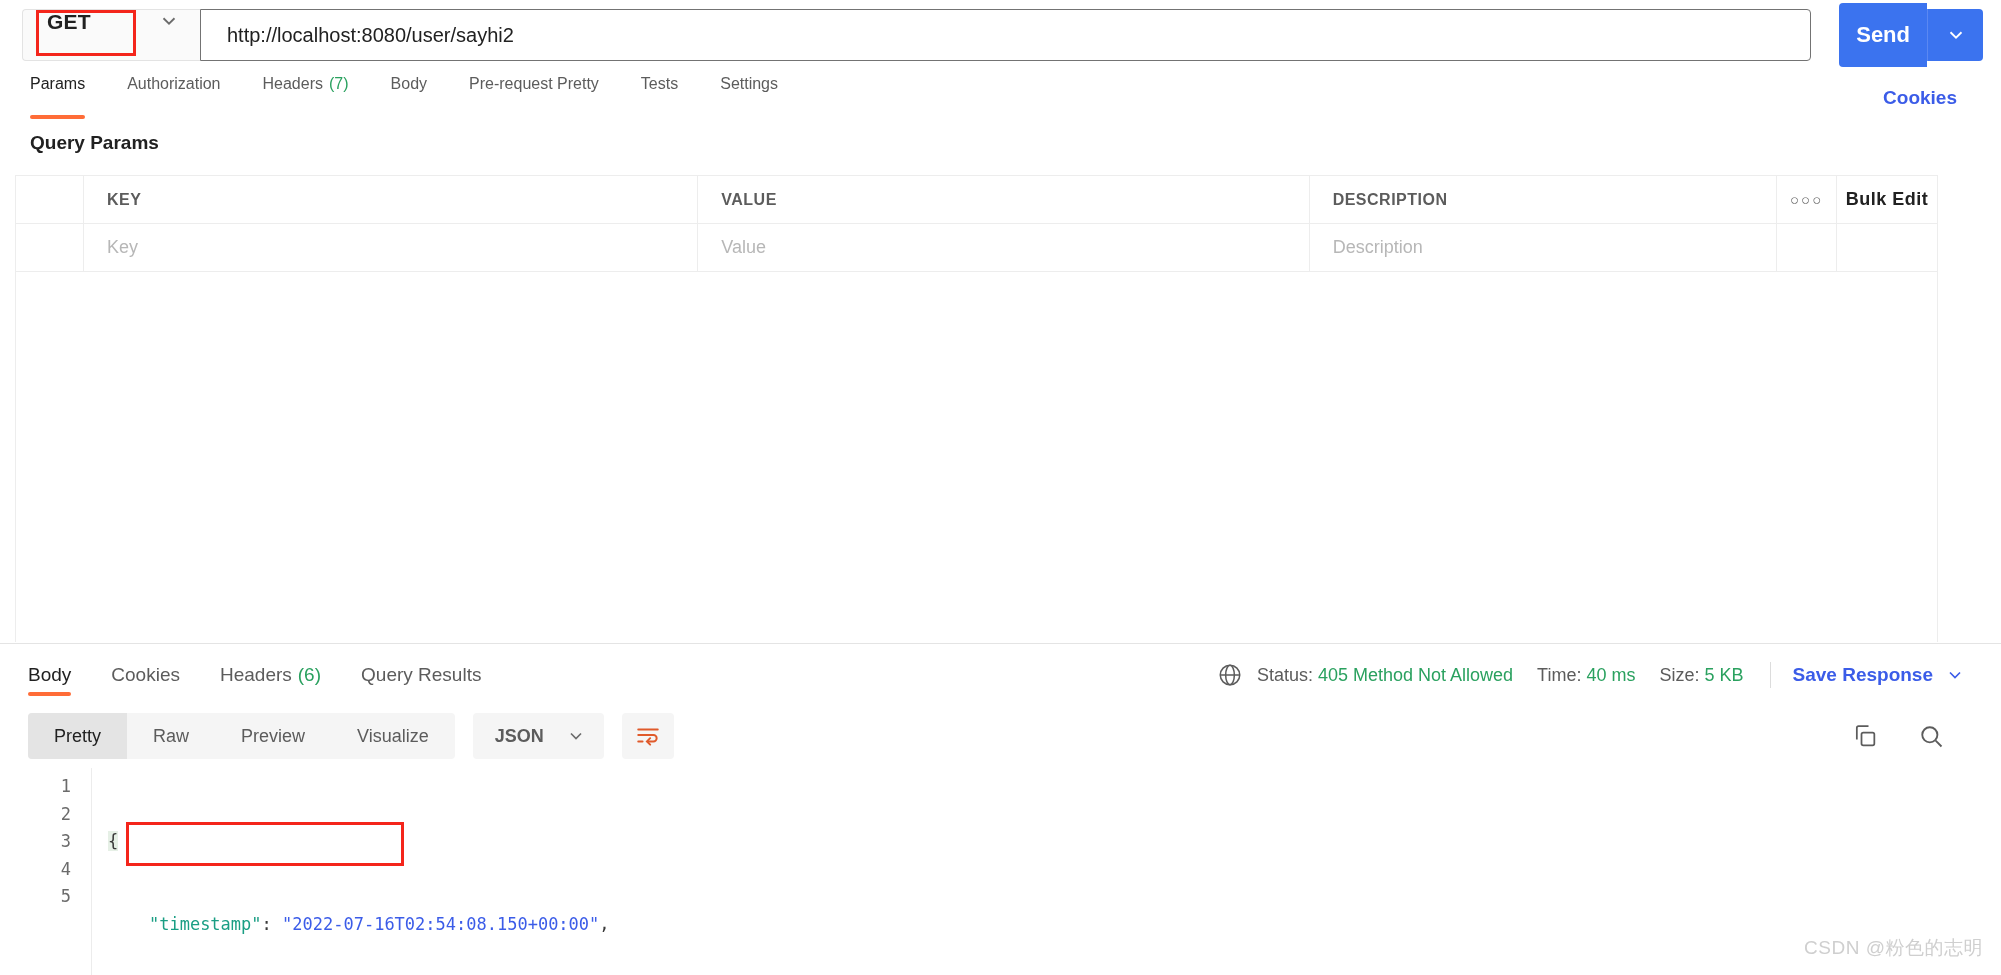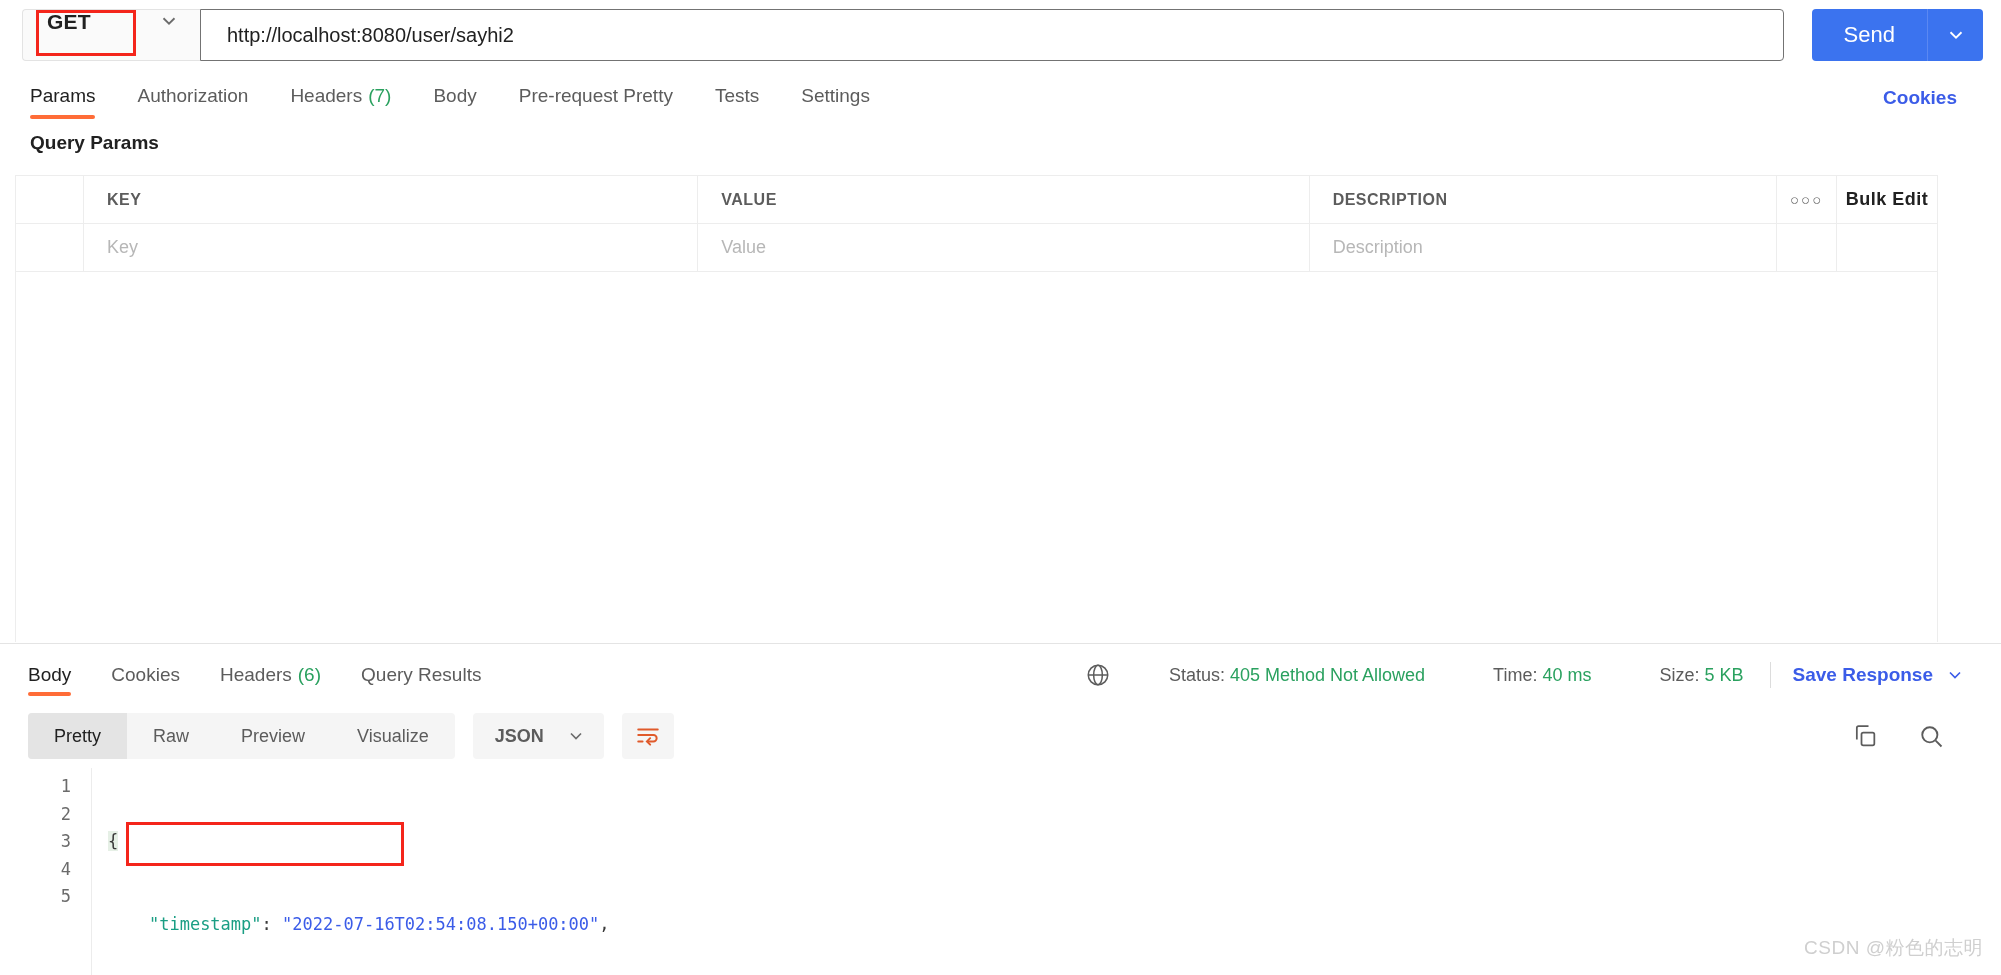--- a/index.html
+++ b/index.html
@@ -78,25 +78,25 @@
   .send-group {
     display: flex;
     align-items: center;
     margin-left: 28px;
     height: 52px;
   }
   .send-btn {
     background: #3b73ef;
     color: #ffffff;
     font-size: 22px;
-    font-weight: normal;
-    height: 52px;
-    display: flex;
-    align-items: center;
-    padding: 0 32px;
+    font-weight: bold;
+    height: 64px;
+    display: flex;
+    align-items: center;
+    padding: 0 17px;
     border-radius: 4px 0 0 4px;
     border: none;
     cursor: pointer;
   }
   .send-caret {
     background: #3b73ef;
     height: 52px;
     width: 56px;
     border-radius: 0 4px 4px 0;
     display: flex;
@@ -112,29 +112,29 @@
     position: absolute;
     left: 0; top: 70px;
     width: 2001px; height: 56px;
     display: flex;
     align-items: center;
     padding-left: 30px;
     background: #ffffff;
   }
   .tab {
     position: relative;
-    font-size: 19px;
+    font-size: 16px;
     color: #5c5c5c;
     padding: 0 0 14px 0;
     margin-right: 42px;
     cursor: pointer;
     white-space: nowrap;
     height: 46px;
     display: flex;
-    align-items: flex-end;
+    align-items: flex-start;
   }
   .tab.active { color: #212121; }
   .tab.active::after {
     content: "";
     position: absolute;
     left: 0; bottom: 2px;
     width: 100%; height: 4px;
     background: #ff6c37;
     border-radius: 2px;
   }
@@ -249,21 +249,21 @@
 
   .res-meta {
     margin-left: auto;
     display: flex;
     align-items: center;
     margin-right: 36px;
     font-size: 18px;
     color: #5c5c5c;
   }
   .globe-icon { margin-right: 14px; display: flex; align-items: center; }
-  .meta-item { margin-right: 24px; white-space: nowrap; margin-left: 44px; }
+  .meta-item { margin-right: 24px; white-space: nowrap; }
   .meta-item .gval { color: #2aa15f; }
   .meta-sep {
     width: 1px; height: 26px;
     background: #dcdcdc;
     margin: 0 22px 0 2px;
   }
   .save-response {
     font-size: 19px;
     font-weight: bold;
     color: #3b5ce8;

